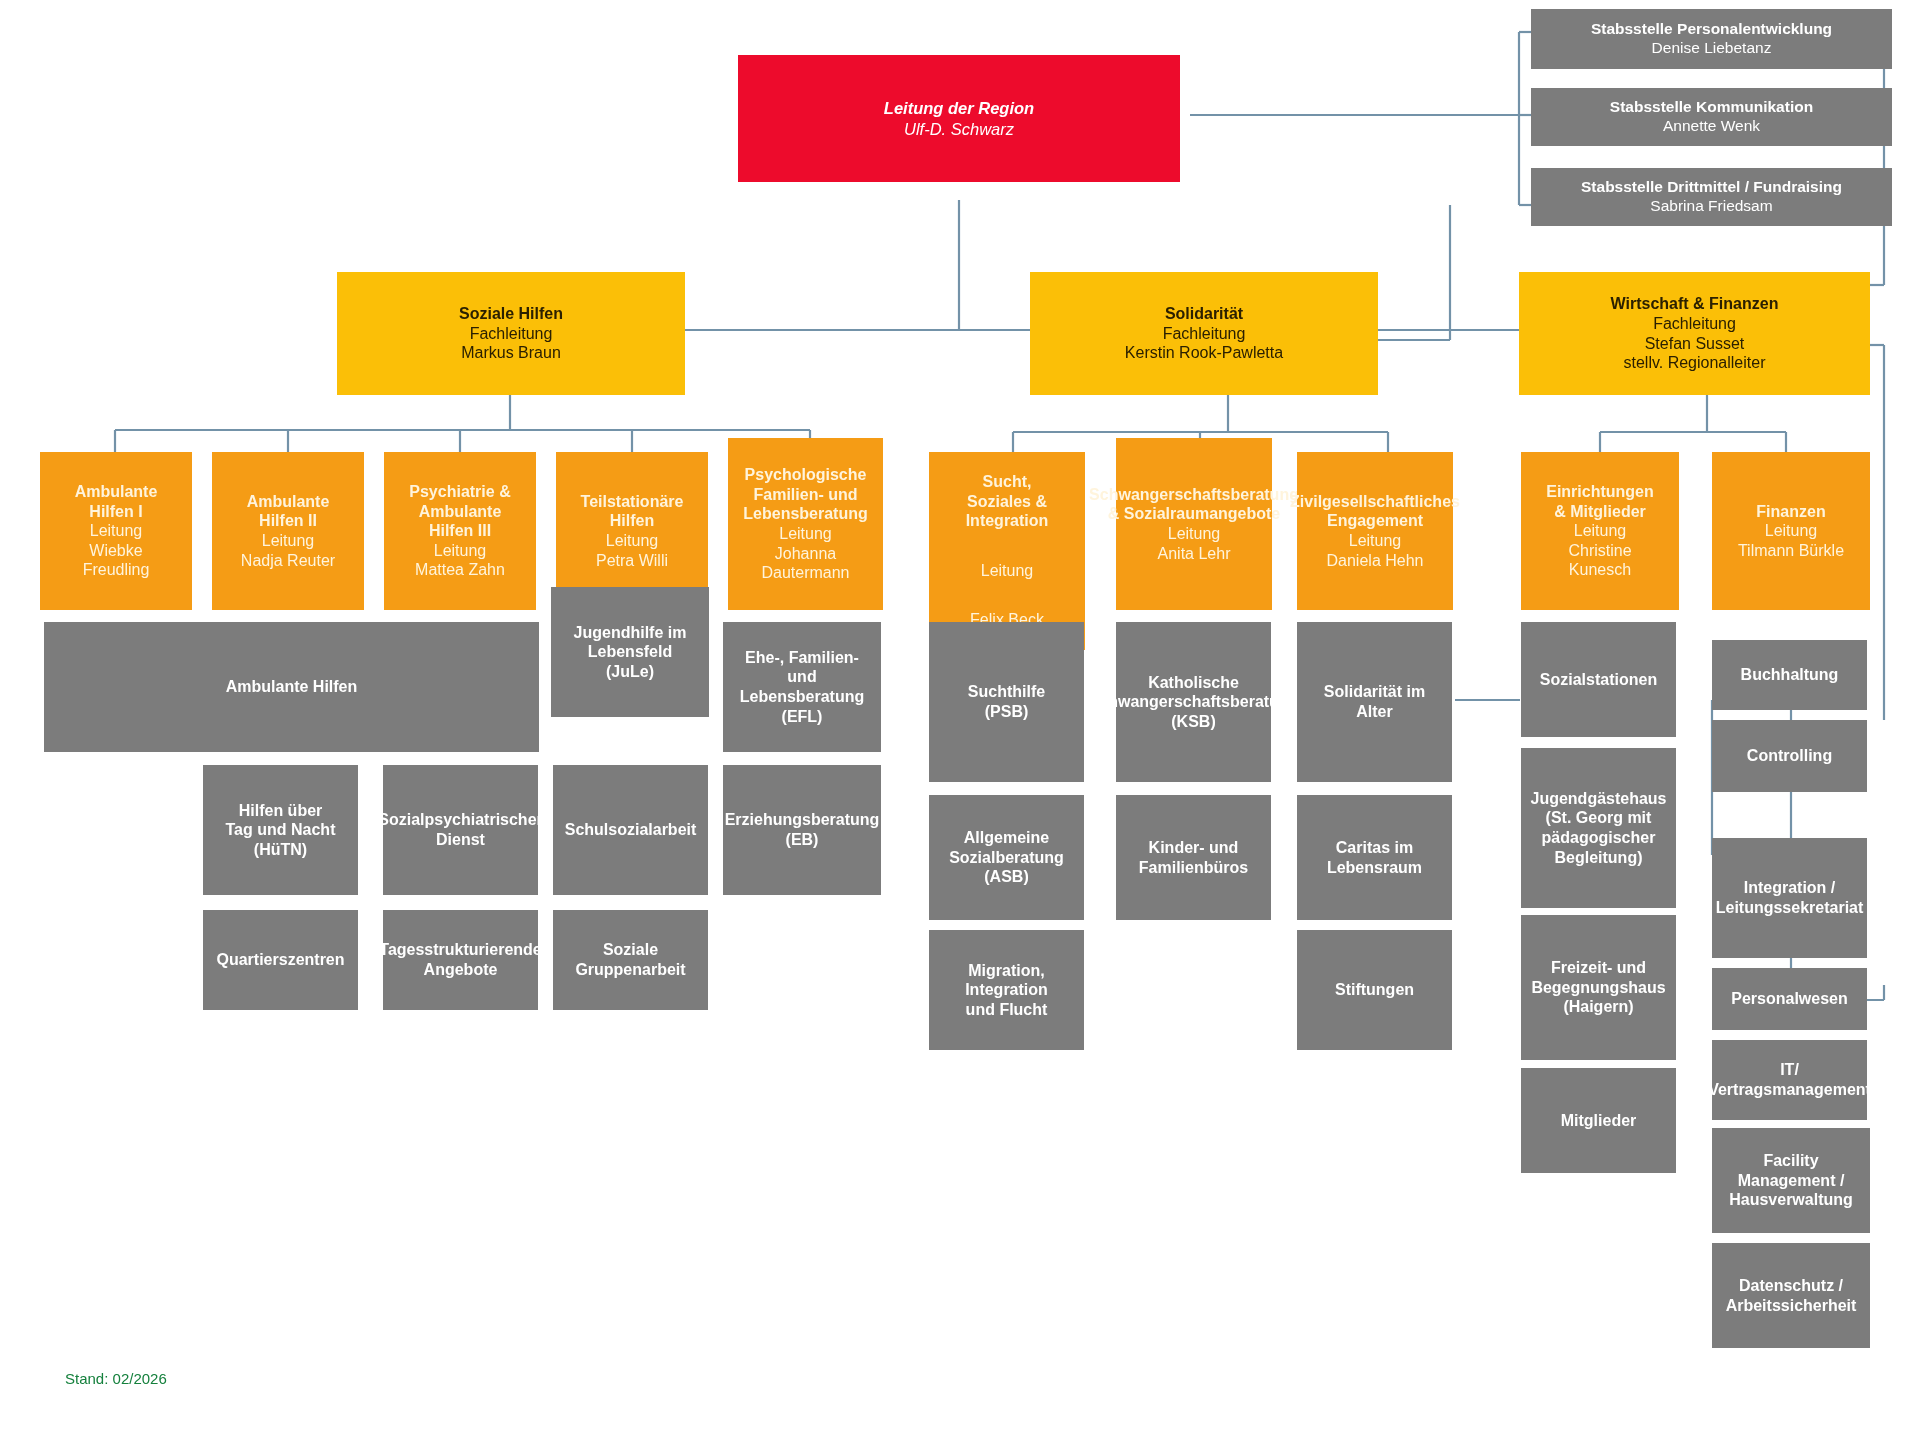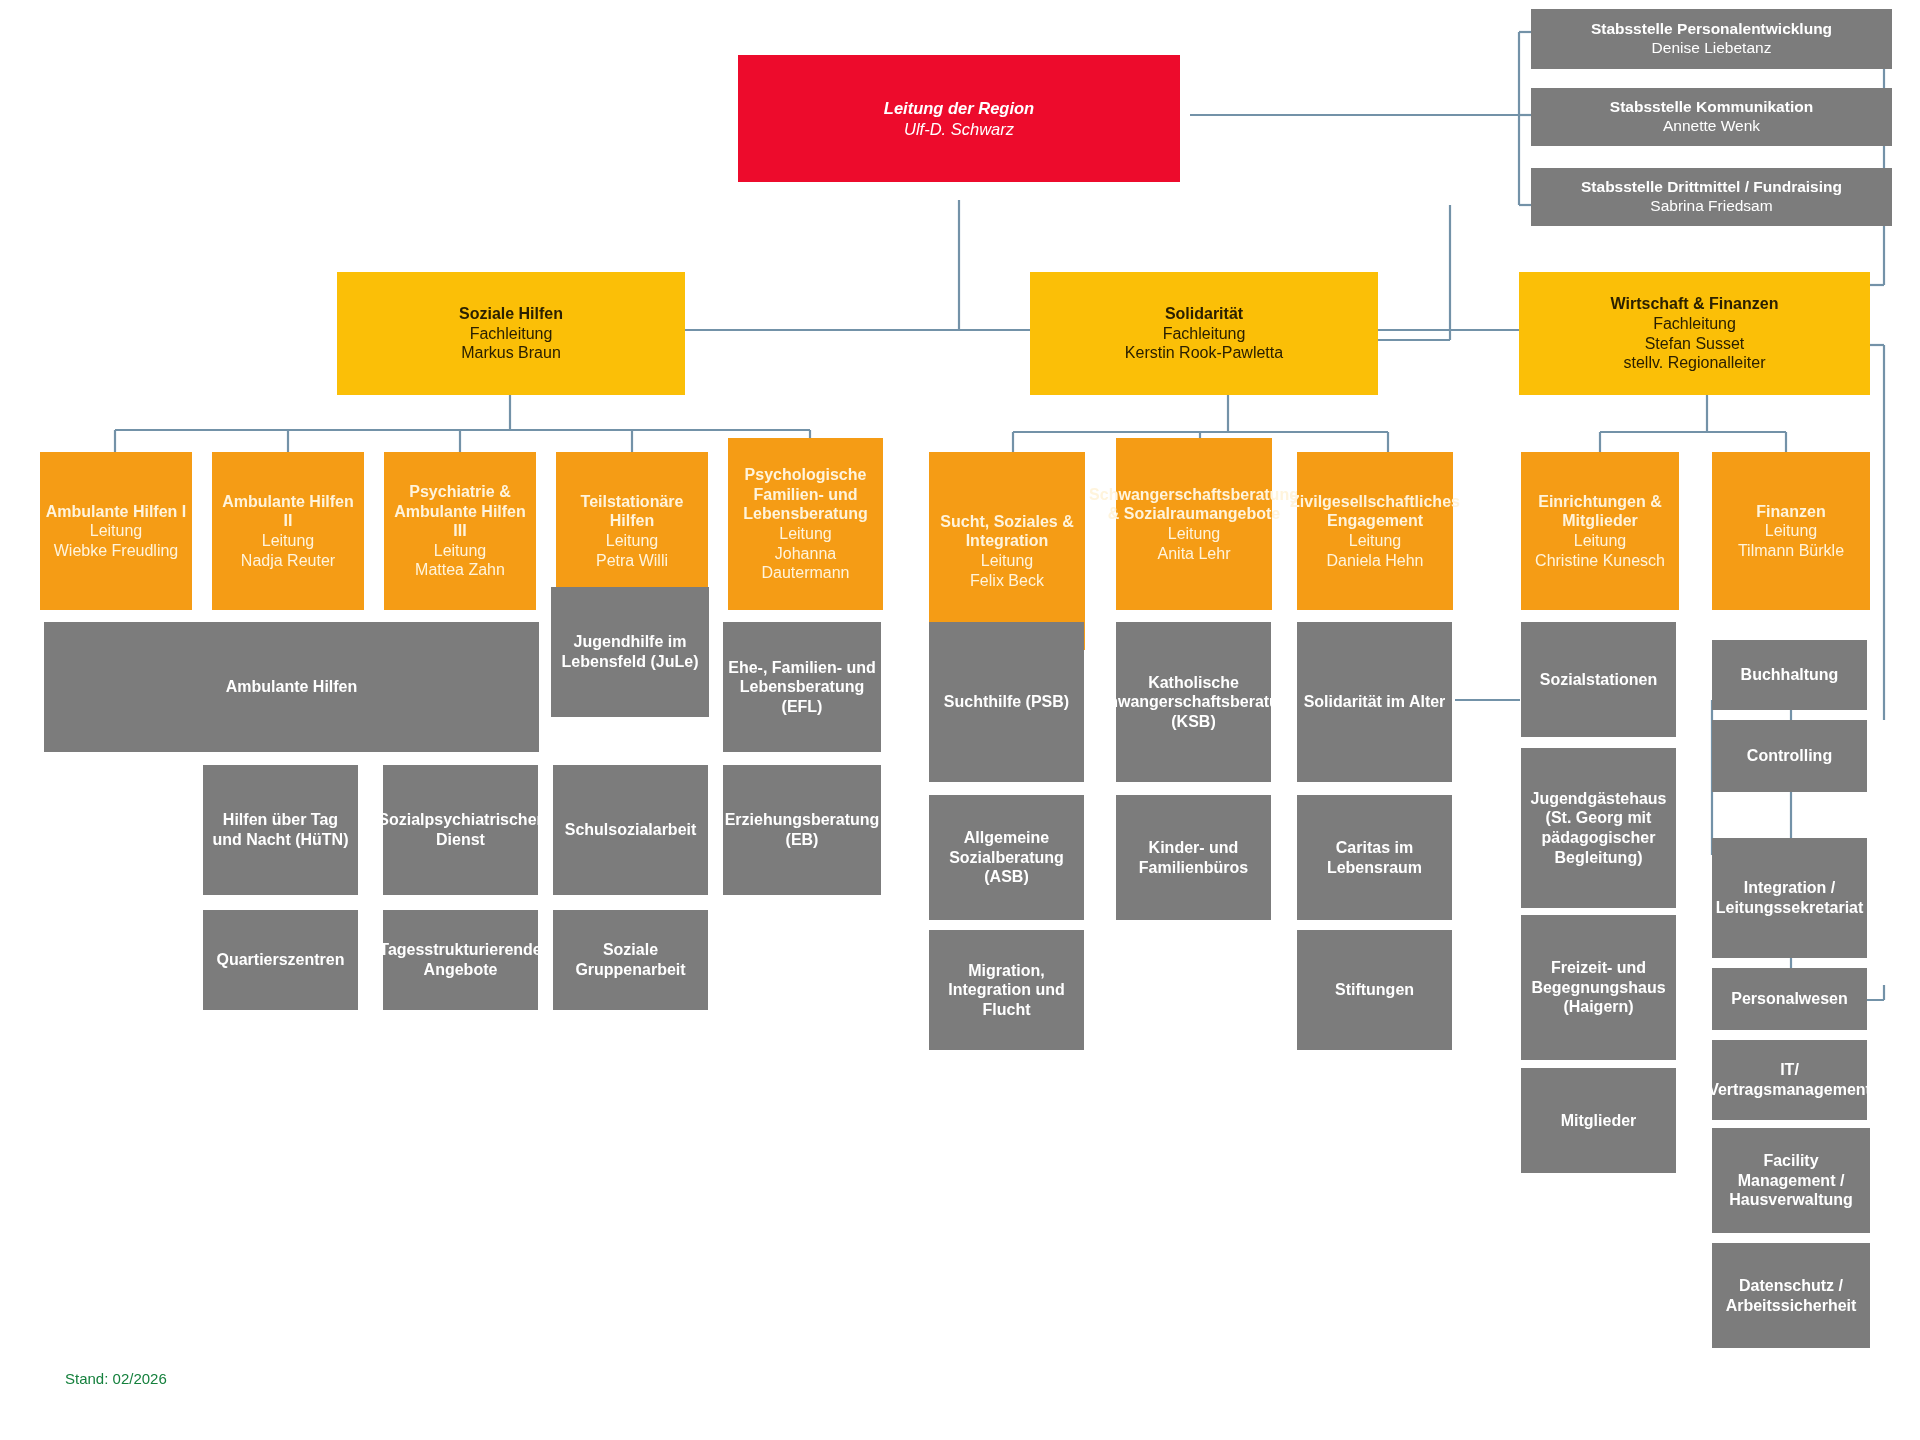--- a/index.html
+++ b/index.html
@@ -14,21 +14,21 @@
   svg.links{position:absolute;left:0;top:0;width:1920px;height:1440px;pointer-events:none;}
   .node{
     position:absolute;
     box-sizing:border-box;
     display:flex;
     flex-direction:column;
     align-items:center;
     justify-content:center;
     text-align:center;
     line-height:1.22;
-    padding:2px 4px;
+    padding:2px 20px;
     z-index:2;
   }
   .node .ttl{font-weight:bold;}
   .node .sub{font-weight:normal;}
   .red{background:#ED0B2C;color:#ffffff;font-size:16.5px;}
   .red .ttl{font-size:16.5px;}
   .yellow{background:#FBBF07;color:#2b2000;font-size:16px;}
   .yellow .ttl{font-size:16px;}
   .orange{background:#F59C15;color:#FFF4DC;font-size:16px;}
   .orange .ttl{font-size:16px;}
@@ -156,21 +156,21 @@
     <div class="ttl">Teilstationäre Hilfen</div>
     <div class="sub">Leitung</div>
     <div class="sub">Petra Willi</div>
   </div>
   <div class="node orange" style="left:728px;top:438px;width:155px;height:172px;">
     <div class="ttl">Psychologische Familien- und Lebensberatung</div>
     <div class="sub">Leitung</div>
     <div class="sub">Johanna Dautermann</div>
   </div>
 
-  <div class="node orange" style="left:929px;top:452px;width:156px;height:198px;">
+  <div class="node orange" style="left:929px;top:452px;width:156px;height:198px;gap:30px;">
     <div class="ttl">Sucht, Soziales &amp; Integration</div>
     <div class="sub">Leitung</div>
     <div class="sub">Felix Beck</div>
   </div>
   <div class="node orange" style="left:1116px;top:438px;width:156px;height:172px;">
     <div class="ttl">Schwangerschaftsberatung &amp; Sozialraumangebote</div>
     <div class="sub">Leitung</div>
     <div class="sub">Anita Lehr</div>
   </div>
   <div class="node orange" style="left:1297px;top:452px;width:156px;height:158px;">

